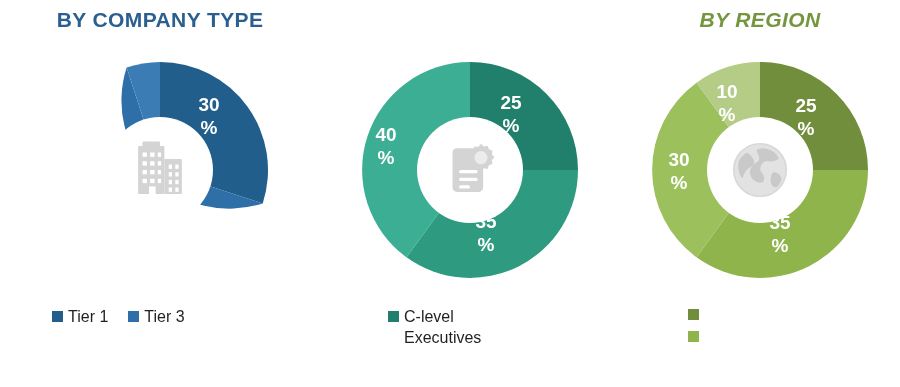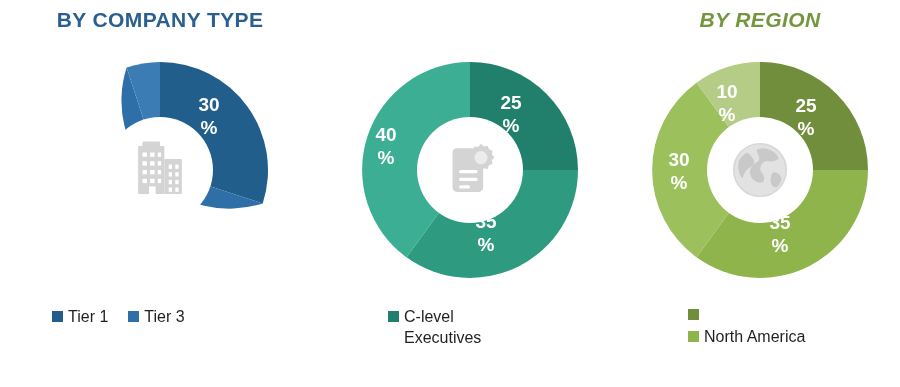--- a/index.html
+++ b/index.html
@@ -276,19 +276,18 @@
 
     <div class="legend" id="legend-region">
       <div class="legend-row">
         <div class="legend-item">
           <span class="legend-swatch" style="background:#718E3C"></span>
         </div>
       </div>
       <div class="legend-row">
         <div class="legend-item">
           <span class="legend-swatch" style="background:#8FB44C"></span>
-          <span class="legend-label">North America</span>
         </div>
       </div>
     </div>
   </div>
 
 </div>
 
 </body></html>

